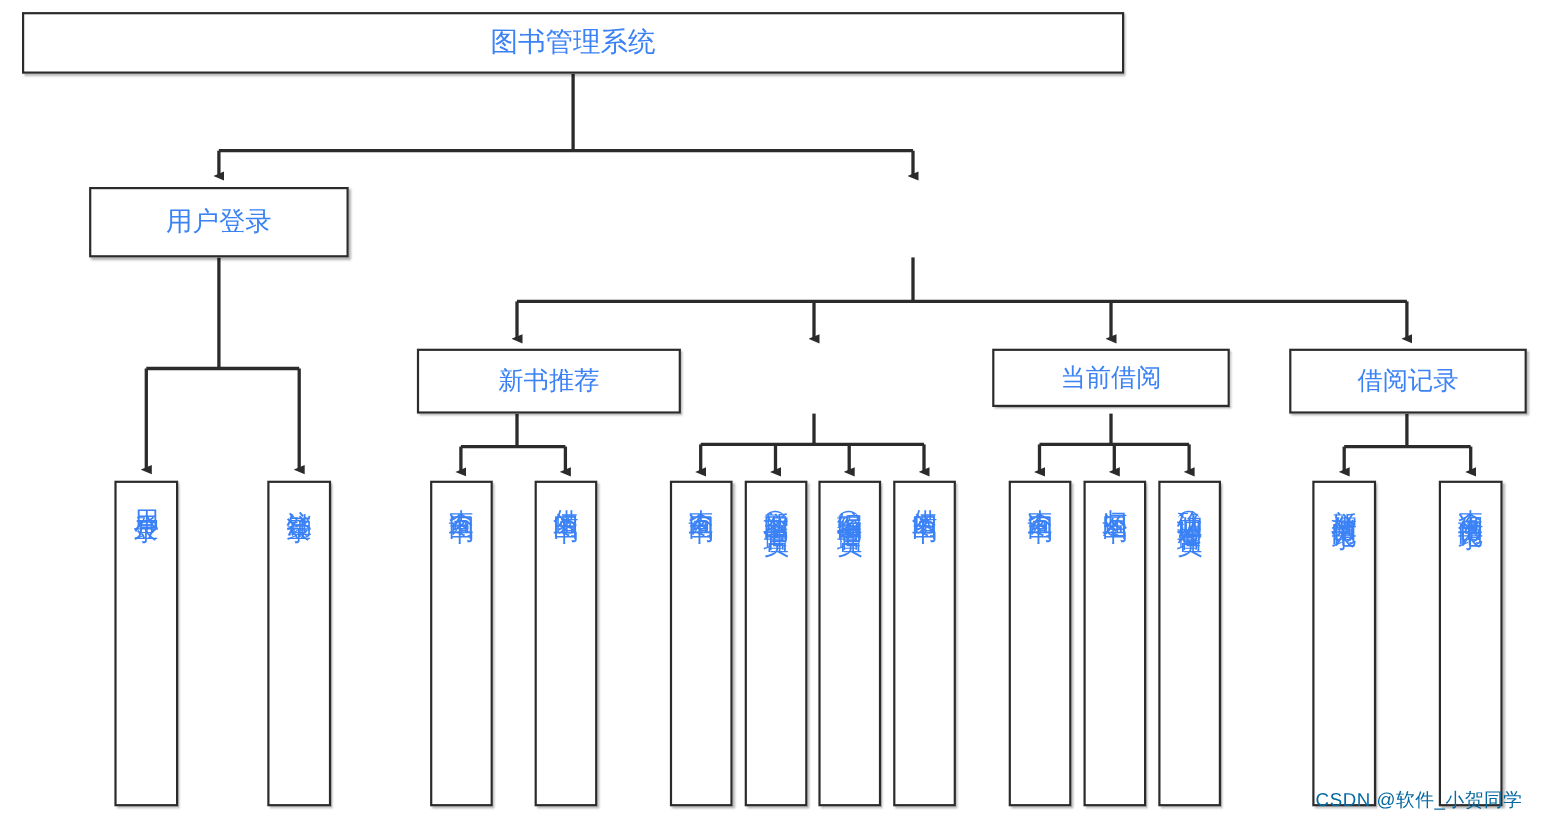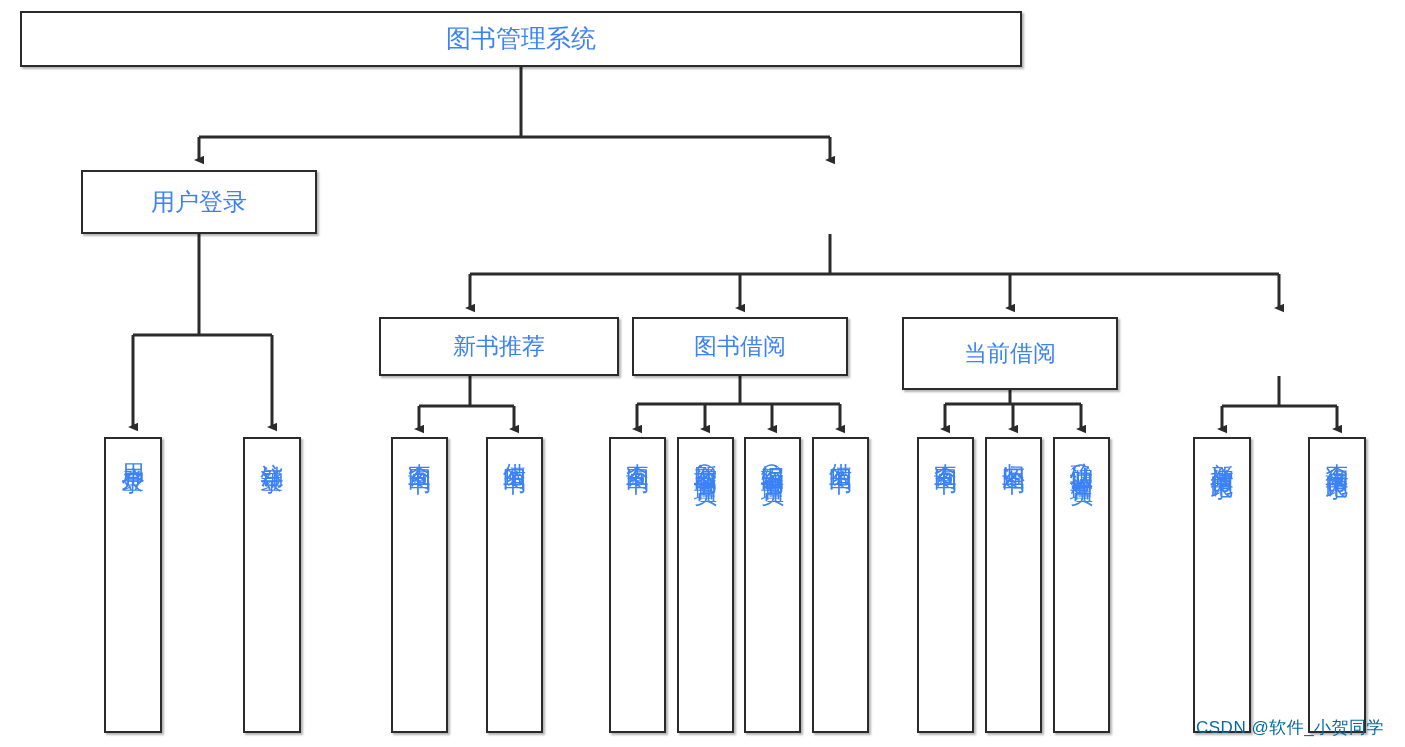--- a/index.html
+++ b/index.html
@@ -140,28 +140,28 @@
 
   <div class="node horizontal level1" style="left:81px; top:170px; width:236px; height:64px;">
     <span class="node-label">用户登录</span>
   </div>
 
 
   <div class="node horizontal level2" style="left:379px; top:317px; width:240px; height:59px;">
     <span class="node-label">新书推荐</span>
   </div>
 
-  <div class="node horizontal level2" style="left:632px; top:317px; width:216px; height:59px;">
-    <span class="node-label">图书借阅</span>
-  </div>
-
-  <div class="node horizontal level2" style="left:902px; top:317px; width:216px; height:73px;">
+
+  <div class="node horizontal level2" style="left:902px; top:317px; width:216px; height:53px;">
     <span class="node-label">当前借阅</span>
   </div>
 
+  <div class="node horizontal level2" style="left:1172px; top:317px; width:216px; height:59px;">
+    <span class="node-label">借阅记录</span>
+  </div>
 
   <div class="node leaf" style="left:104px; top:437px; width:58px; height:296px;">
     <span class="node-label">用户登录</span>
   </div>
 
   <div class="node leaf" style="left:243px; top:437px; width:58px; height:296px;">
     <span class="node-label">注销登录</span>
   </div>
 
   <div class="node leaf" style="left:391px; top:437px; width:57px; height:296px;">

